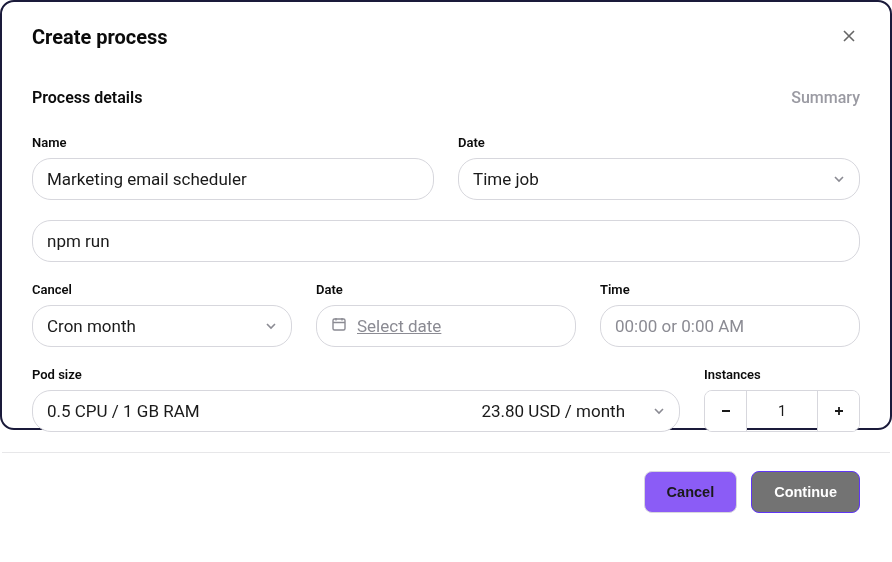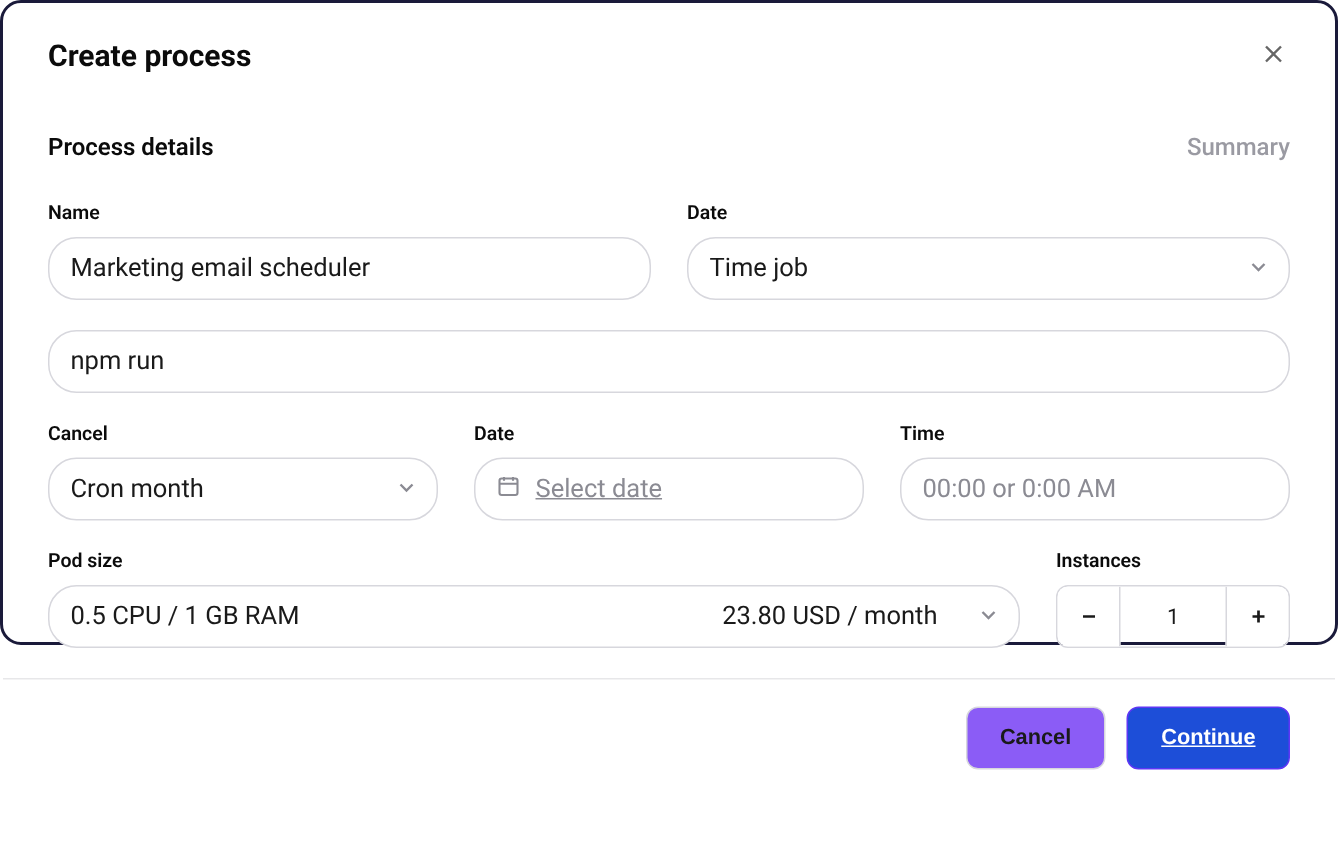--- a/index.html
+++ b/index.html
@@ -191,24 +191,23 @@
   padding: 0 22px;
   border-radius: 8px;
   font-size: 14.5px;
   font-weight: 600;
   cursor: pointer;
   border: 1px solid #d7d7dd;
   background: #8b5cf6;
   color: #1a1a1a;
 }
 .btn.primary {
-  background: #1d4ed8;
+  background: #737373;
   border-color: #5f36f5;
   color: #fff;
-  text-decoration: underline;
 }
 </style>
 </head>
 <body>
 
 <div class="modal">
 
   <div class="modal-header">
     <h1 class="modal-title">Create process</h1>
     <button class="close-btn">

